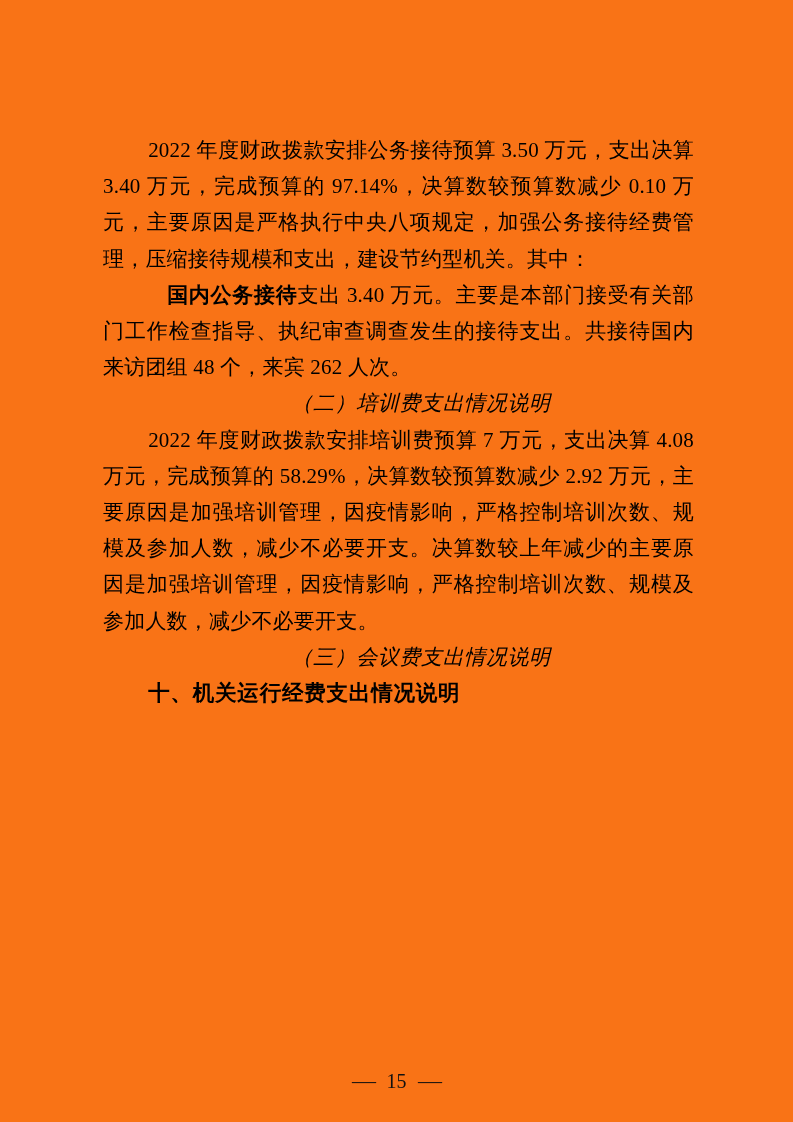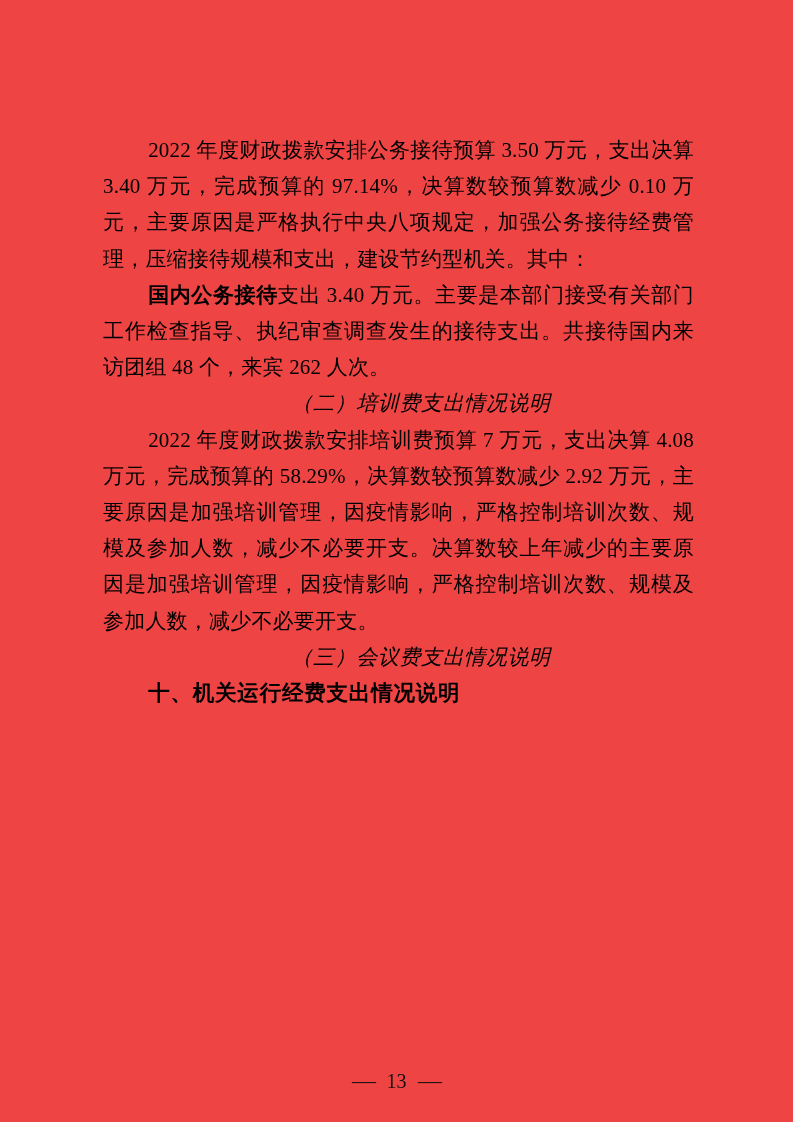--- a/index.html
+++ b/index.html
@@ -4,21 +4,21 @@
 <style>
   html, body {
     margin: 0;
     padding: 0;
     background: #ffffff;
   }
   .page {
     position: relative;
     width: 793px;
     height: 1122px;
-    background: #ef4444;
+    background: #f97316;
     overflow: hidden;
     color: #000000;
     font-family: "Liberation Serif", "DejaVu Serif", serif;
   }
   .content {
     position: absolute;
     left: 103px;
     top: 132px;
     width: 591px;
   }
@@ -30,20 +30,21 @@
     font-size: 21px;
     line-height: 36.2px;
     text-align: justify;
     text-justify: inter-ideograph;
     text-indent: 2.15em;
     letter-spacing: 0.2px;
   }
   .lead-bold {
     font-weight: bold;
     font-family: "Liberation Sans", "DejaVu Sans", sans-serif;
+    margin-left: 19px;
   }
   .subheading {
     font-size: 21px;
     line-height: 36.2px;
     text-indent: 2.15em;
     font-style: italic; 
     letter-spacing: 0.6px;
     text-align: center;
   }
   .main-heading {
@@ -86,15 +87,15 @@
     <p class="body-para">2022 年度财政拨款安排培训费预算 7 万元，支出决算 4.08 万元，完成预算的 58.29%，决算数较预算数减少 2.92 万元，主要原因是加强培训管理，因疫情影响，严格控制培训次数、规模及参加人数，减少不必要开支。决算数较上年减少的主要原因是加强培训管理，因疫情影响，严格控制培训次数、规模及参加人数，减少不必要开支。</p>
 
     <p class="subheading">（三）会议费支出情况说明</p>
 
 
     <p class="main-heading">十、机关运行经费支出情况说明</p>
 
   </div>
 
   <div class="footer">
-    <span class="dash">—</span><span>13</span><span class="dash">—</span>
+    <span class="dash">—</span><span>15</span><span class="dash">—</span>
   </div>
 </div>
 
 </body></html>

